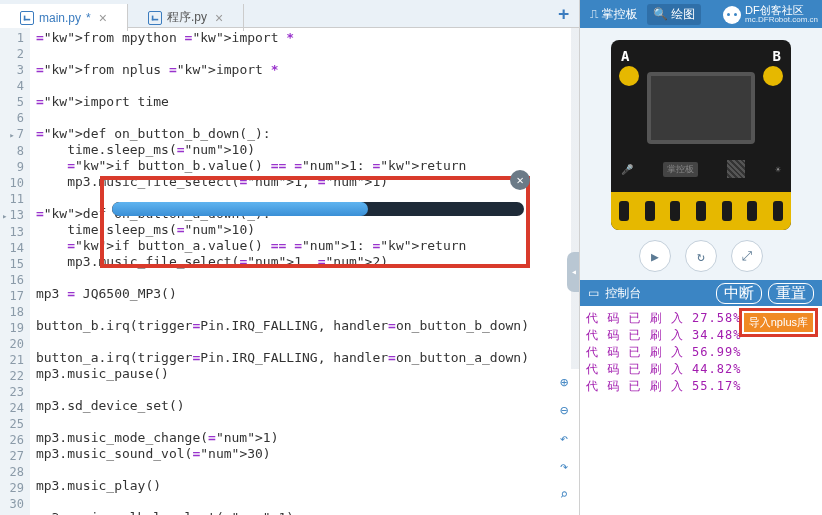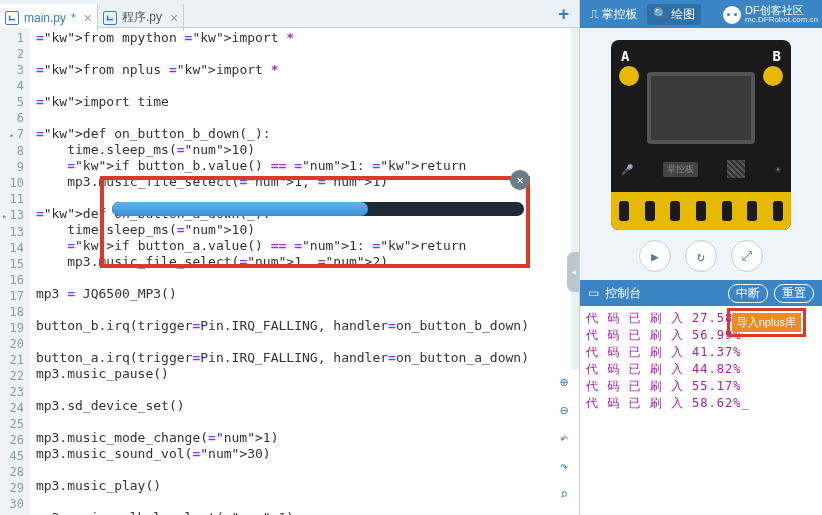--- a/index.html
+++ b/index.html
@@ -1,20 +1,20 @@
 <!DOCTYPE html>
 <html><head>
 <meta charset="utf-8">
 <style>
 * { box-sizing: border-box; margin: 0; padding: 0; }
 body { font-family: "Consolas", "Monaco", monospace; font-size: 13px; background: #fff; overflow: hidden; width: 822px; height: 515px; position: relative; }
 .main { display: flex; width: 100%; height: 100%; }
 .left-pane { flex: 1; display: flex; flex-direction: column; border-right: 1px solid #d0d0d0; min-width: 0; }
 .tabbar { display: flex; align-items: center; background: #eaf1f7; border-bottom: 1px solid #ccc; height: 28px; position: relative; }
-.tab { display: flex; align-items: center; padding: 0 5px; height: 100%; border-right: 1px solid #ccc; font-size: 12px; color: #555; cursor: pointer; gap: 5px; font-family: Arial, sans-serif; margin-top: 8px; }
+.tab { display: flex; align-items: center; padding: 0 20px; height: 100%; border-right: 1px solid #ccc; font-size: 12px; color: #555; cursor: pointer; gap: 5px; font-family: Arial, sans-serif; margin-top: 8px; }
 .tab.active { background: #fff; color: #3b7cbf; }
 .tab-icon { width: 14px; height: 14px; border: 1px solid #3b7cbf; border-radius: 2px; position: relative; }
 .tab-icon::before { content: ""; position: absolute; left: 2px; top: 3px; width: 6px; height: 4px; border-left: 2px solid #3b7cbf; border-bottom: 2px solid #3b7cbf; transform: scale(0.8); }
 .tab-close { color: #999; font-size: 14px; margin-left: 3px; }
 .tab-add { margin-left: auto; padding: 0 10px; color: #3b7cbf; font-size: 18px; font-weight: bold; }
 .editor { flex: 1; display: flex; position: relative; overflow: hidden; }
 .gutter { background: #eef3f7; color: #8a9aa8; text-align: right; padding: 2px 6px 2px 2px; font-size: 12px; line-height: 16px; user-select: none; min-width: 28px; }
 .gutter .ln.arrow::before { content: "▸"; color: #8a9aa8; margin-right: 2px; font-size: 9px; }
 .code { flex: 1; padding: 2px 6px; font-size: 13px; line-height: 16px; white-space: pre; color: #333; position: relative; }
 .op { color: #9933cc; font-weight: bold; }
@@ -44,25 +44,25 @@
 .board .mid { position: absolute; top: 116px; left: 10px; right: 10px; height: 26px; display: flex; align-items: center; justify-content: space-between; color: #888; font-size: 10px; }
 .board .mid .chip { background:#444; padding:1px 4px; border-radius:2px; font-size:9px;}
 .board .mid .qr { width:18px;height:18px;background:repeating-linear-gradient(45deg,#555,#555 2px,#333 2px,#333 4px); }
 .board .pins { position: absolute; bottom: 0; left: 0; right: 0; height: 38px; background: #e6b800; border-radius: 0 0 8px 8px; display: flex; align-items: center; justify-content: space-around; }
 .board .pins span { width: 10px; height: 20px; background: #1a1a1a; border-radius: 3px; }
 .ctrl-row { display: flex; gap: 14px; }
 .ctrl-btn { width: 32px; height: 32px; border-radius: 50%; background: #fff; border: 1px solid #c4d0db; display: flex; align-items: center; justify-content: center; color: #5b7a94; font-size: 13px; cursor: pointer; }
 
 .console-hdr { background: #3b85c4; color: #fff; height: 26px; display: flex; align-items: center; padding: 0 8px; font-size: 12px; gap: 6px; font-family: Arial, sans-serif; }
 .console-hdr .sp { flex: 1; }
-.pill { border: 1px solid #fff; border-radius: 9px; padding: 0 7px; font-size: 12px; cursor: pointer; }
+.pill { border: 1px solid #fff; border-radius: 9px; padding: 0 7px; font-size: 15px; cursor: pointer; }
 
 .console-body { flex: 1; background: #fff; padding: 4px 6px; font-size: 12px; line-height: 17px; font-family: "SimSun", monospace; position: relative; }
 .console-line { color: #a21caf; letter-spacing: 1px; }
-.import-btn-wrap { position: absolute; top: 2px; right: 16px; border: 3px solid #d93a2b; padding: 2px; }
+.import-btn-wrap { position: absolute; top: 2px; right: 4px; border: 3px solid #d93a2b; padding: 2px; }
 .import-btn { background: #f08a24; color: #fff; font-size: 11px; padding: 2px 5px; border: none; cursor: pointer; font-family: Arial, sans-serif; }
 
 .overlay-box { position: absolute; left: 100px; top: 176px; width: 430px; height: 92px; border: 4px solid #d93a2b; z-index: 50; pointer-events: none; }
 .progress-wrap { position: absolute; left: 112px; top: 184px; width: 412px; z-index: 60; display:flex; flex-direction:column; align-items:center; gap:8px; }
 .progress-close { position: absolute; right: -6px; top: -14px; width: 20px; height: 20px; border-radius: 50%; background: #6b7a87; color: #fff; display: flex; align-items: center; justify-content: center; font-size: 12px; cursor: pointer; }
 .progress-bar { width: 100%; height: 14px; background: #1e2a38; border-radius: 7px; overflow: hidden; margin-top:18px;}
 .progress-fill { height: 100%; background: linear-gradient(180deg,#5fb4f0,#3a8fd6); border-radius: 7px; }
 .progress-text { color: #fff; font-size: 12px; text-shadow: 0 1px 2px rgba(0,0,0,0.4); font-family: Arial, sans-serif; margin-top:10px;}
 </style>
 </head>
@@ -105,21 +105,21 @@
           <div class="ln">17</div>
           <div class="ln">18</div>
           <div class="ln">19</div>
           <div class="ln">20</div>
           <div class="ln">21</div>
           <div class="ln">22</div>
           <div class="ln">23</div>
           <div class="ln">24</div>
           <div class="ln">25</div>
           <div class="ln">26</div>
-          <div class="ln">45</div>
+          <div class="ln">27</div>
           <div class="ln">28</div>
           <div class="ln">29</div>
           <div class="ln">30</div>
           <div class="ln">31</div>
         </div>
       <div class="code" id="code"><div><span class<span="" class="op">=</span>"kw"&gt;from mpython <span class<span="" class="op">=</span>"kw"&gt;import <span class="op">*</span></div><div>&nbsp;</div><div><span class<span="" class="op">=</span>"kw"&gt;from nplus <span class<span="" class="op">=</span>"kw"&gt;import <span class="op">*</span></div><div>&nbsp;</div><div><span class<span="" class="op">=</span>"kw"&gt;import time</div><div>&nbsp;</div><div><span class<span="" class="op">=</span>"kw"&gt;def on_button_b_down(_):</div><div>    time.sleep_ms(<span class<span="" class="op">=</span>"num"&gt;10)</div><div>    <span class<span="" class="op">=</span>"kw"&gt;if button_b.value() <span class="op">==</span> <span class<span="" class="op">=</span>"num"&gt;1: <span class<span="" class="op">=</span>"kw"&gt;return</div><div>    mp3.music_file_select(<span class<span="" class="op">=</span>"num"&gt;1, <span class<span="" class="op">=</span>"num"&gt;1)</div><div>&nbsp;</div><div><span class<span="" class="op">=</span>"kw"&gt;def on_button_a_down(_):</div><div>    time.sleep_ms(<span class<span="" class="op">=</span>"num"&gt;10)</div><div>    <span class<span="" class="op">=</span>"kw"&gt;if button_a.value() <span class="op">==</span> <span class<span="" class="op">=</span>"num"&gt;1: <span class<span="" class="op">=</span>"kw"&gt;return</div><div>    mp3.music_file_select(<span class<span="" class="op">=</span>"num"&gt;1, <span class<span="" class="op">=</span>"num"&gt;2)</div><div>&nbsp;</div><div>mp3 <span class="op">=</span> JQ6500_MP3()</div><div>&nbsp;</div><div>button_b.irq(trigger<span class="op">=</span>Pin.IRQ_FALLING, handler<span class="op">=</span>on_button_b_down)</div><div>&nbsp;</div><div>button_a.irq(trigger<span class="op">=</span>Pin.IRQ_FALLING, handler<span class="op">=</span>on_button_a_down)</div><div>mp3.music_pause()</div><div>&nbsp;</div><div>mp3.sd_device_set()</div><div>&nbsp;</div><div>mp3.music_mode_change(<span class<span="" class="op">=</span>"num"&gt;1)</div><div>mp3.music_sound_vol(<span class<span="" class="op">=</span>"num"&gt;30)</div><div>&nbsp;</div><div>mp3.music_play()</div><div>&nbsp;</div><div>mp3.music_golbal_select(<span class<span="" class="op">=</span>"num"&gt;1)</div></div>
       <div class="scroll-hint"></div>
       <div class="side-tools">
         <div class="tool">⊕</div>
         <div class="tool">⊖</div>
@@ -183,25 +183,24 @@
     <div class="console-hdr">
       <span>▭</span>
       <span>控制台</span>
       <span class="sp"></span>
       <span class="pill">中断</span>
       <span class="pill">重置</span>
     </div>
     <div class="console-body">
       <div id="console-lines">
           <div class="console-line">代 码 已 刷 入 27.58%</div>
+          <div class="console-line">代 码 已 刷 入 34.48%</div>
           <div class="console-line">代 码 已 刷 入 56.99%</div>
-          <div class="console-line">代 码 已 刷 入 41.37%</div>
           <div class="console-line">代 码 已 刷 入 44.82%</div>
           <div class="console-line">代 码 已 刷 入 55.17%</div>
-          <div class="console-line">代 码 已 刷 入 58.62%_</div>
         </div>
       <div class="import-btn-wrap">
         <button class="import-btn">导入nplus库</button>
       </div>
     </div>
   </div>
 </div>
 
 <div class="overlay-box"></div>
 <div class="progress-wrap">

